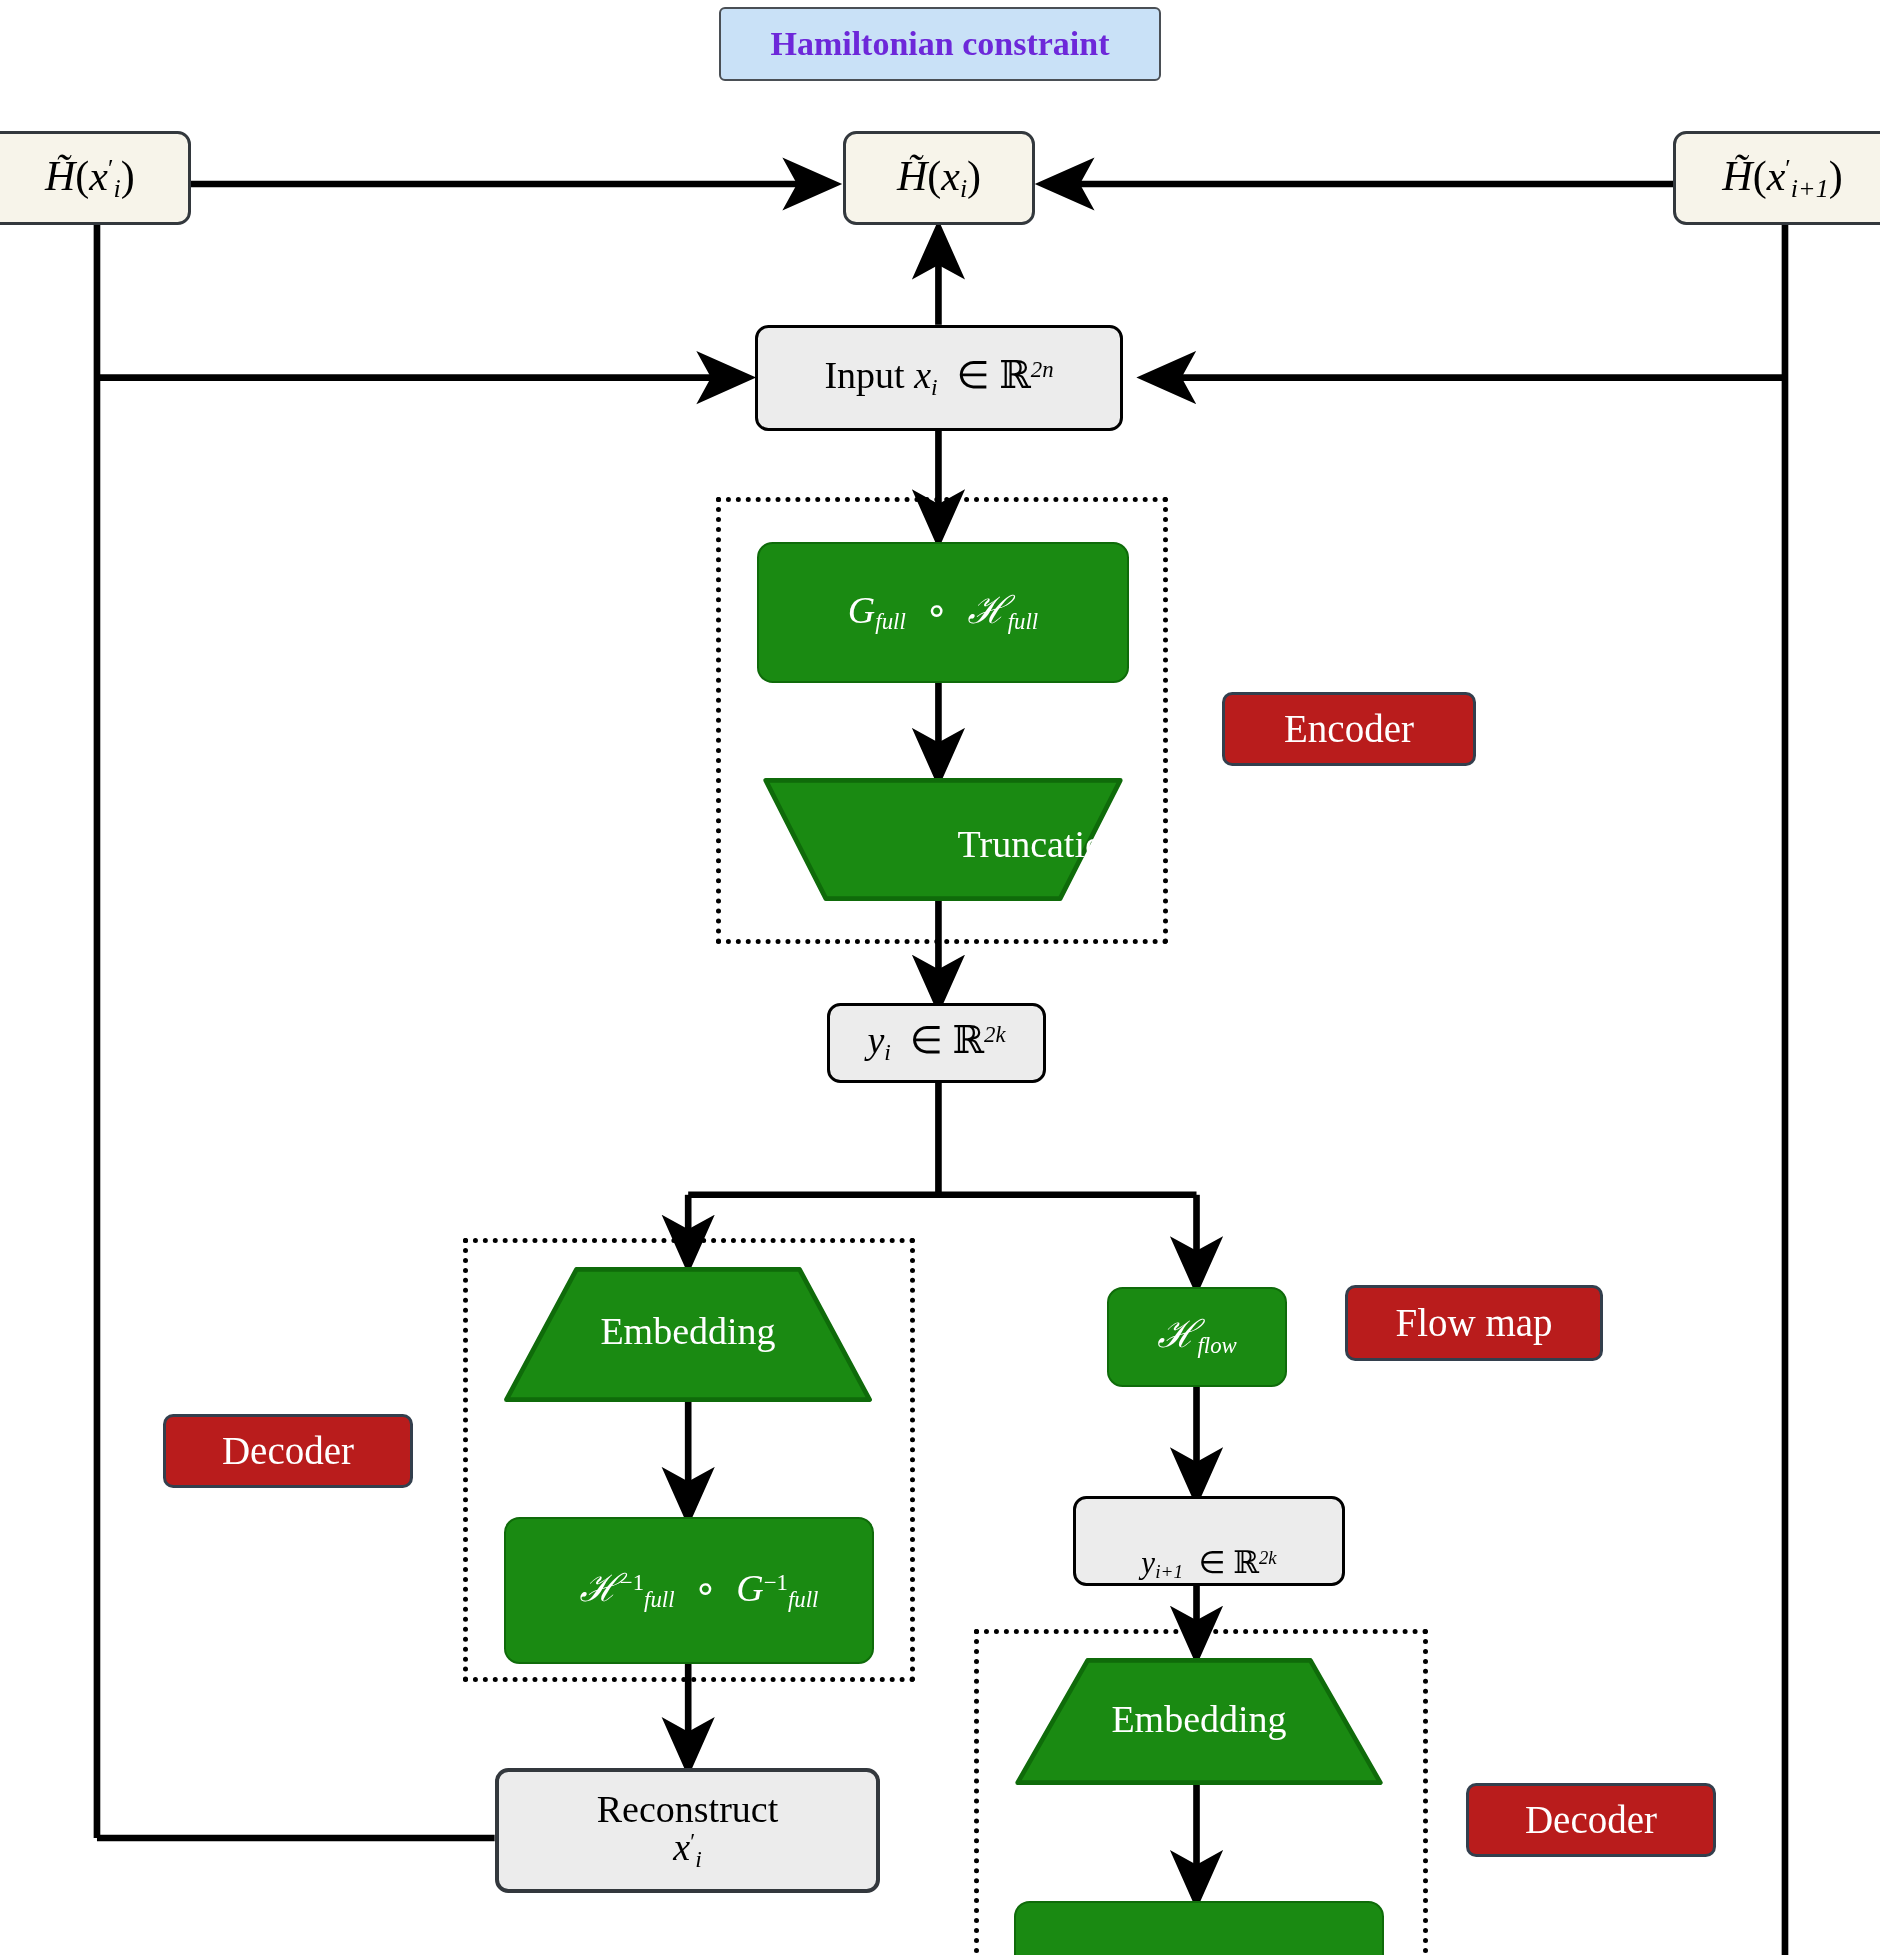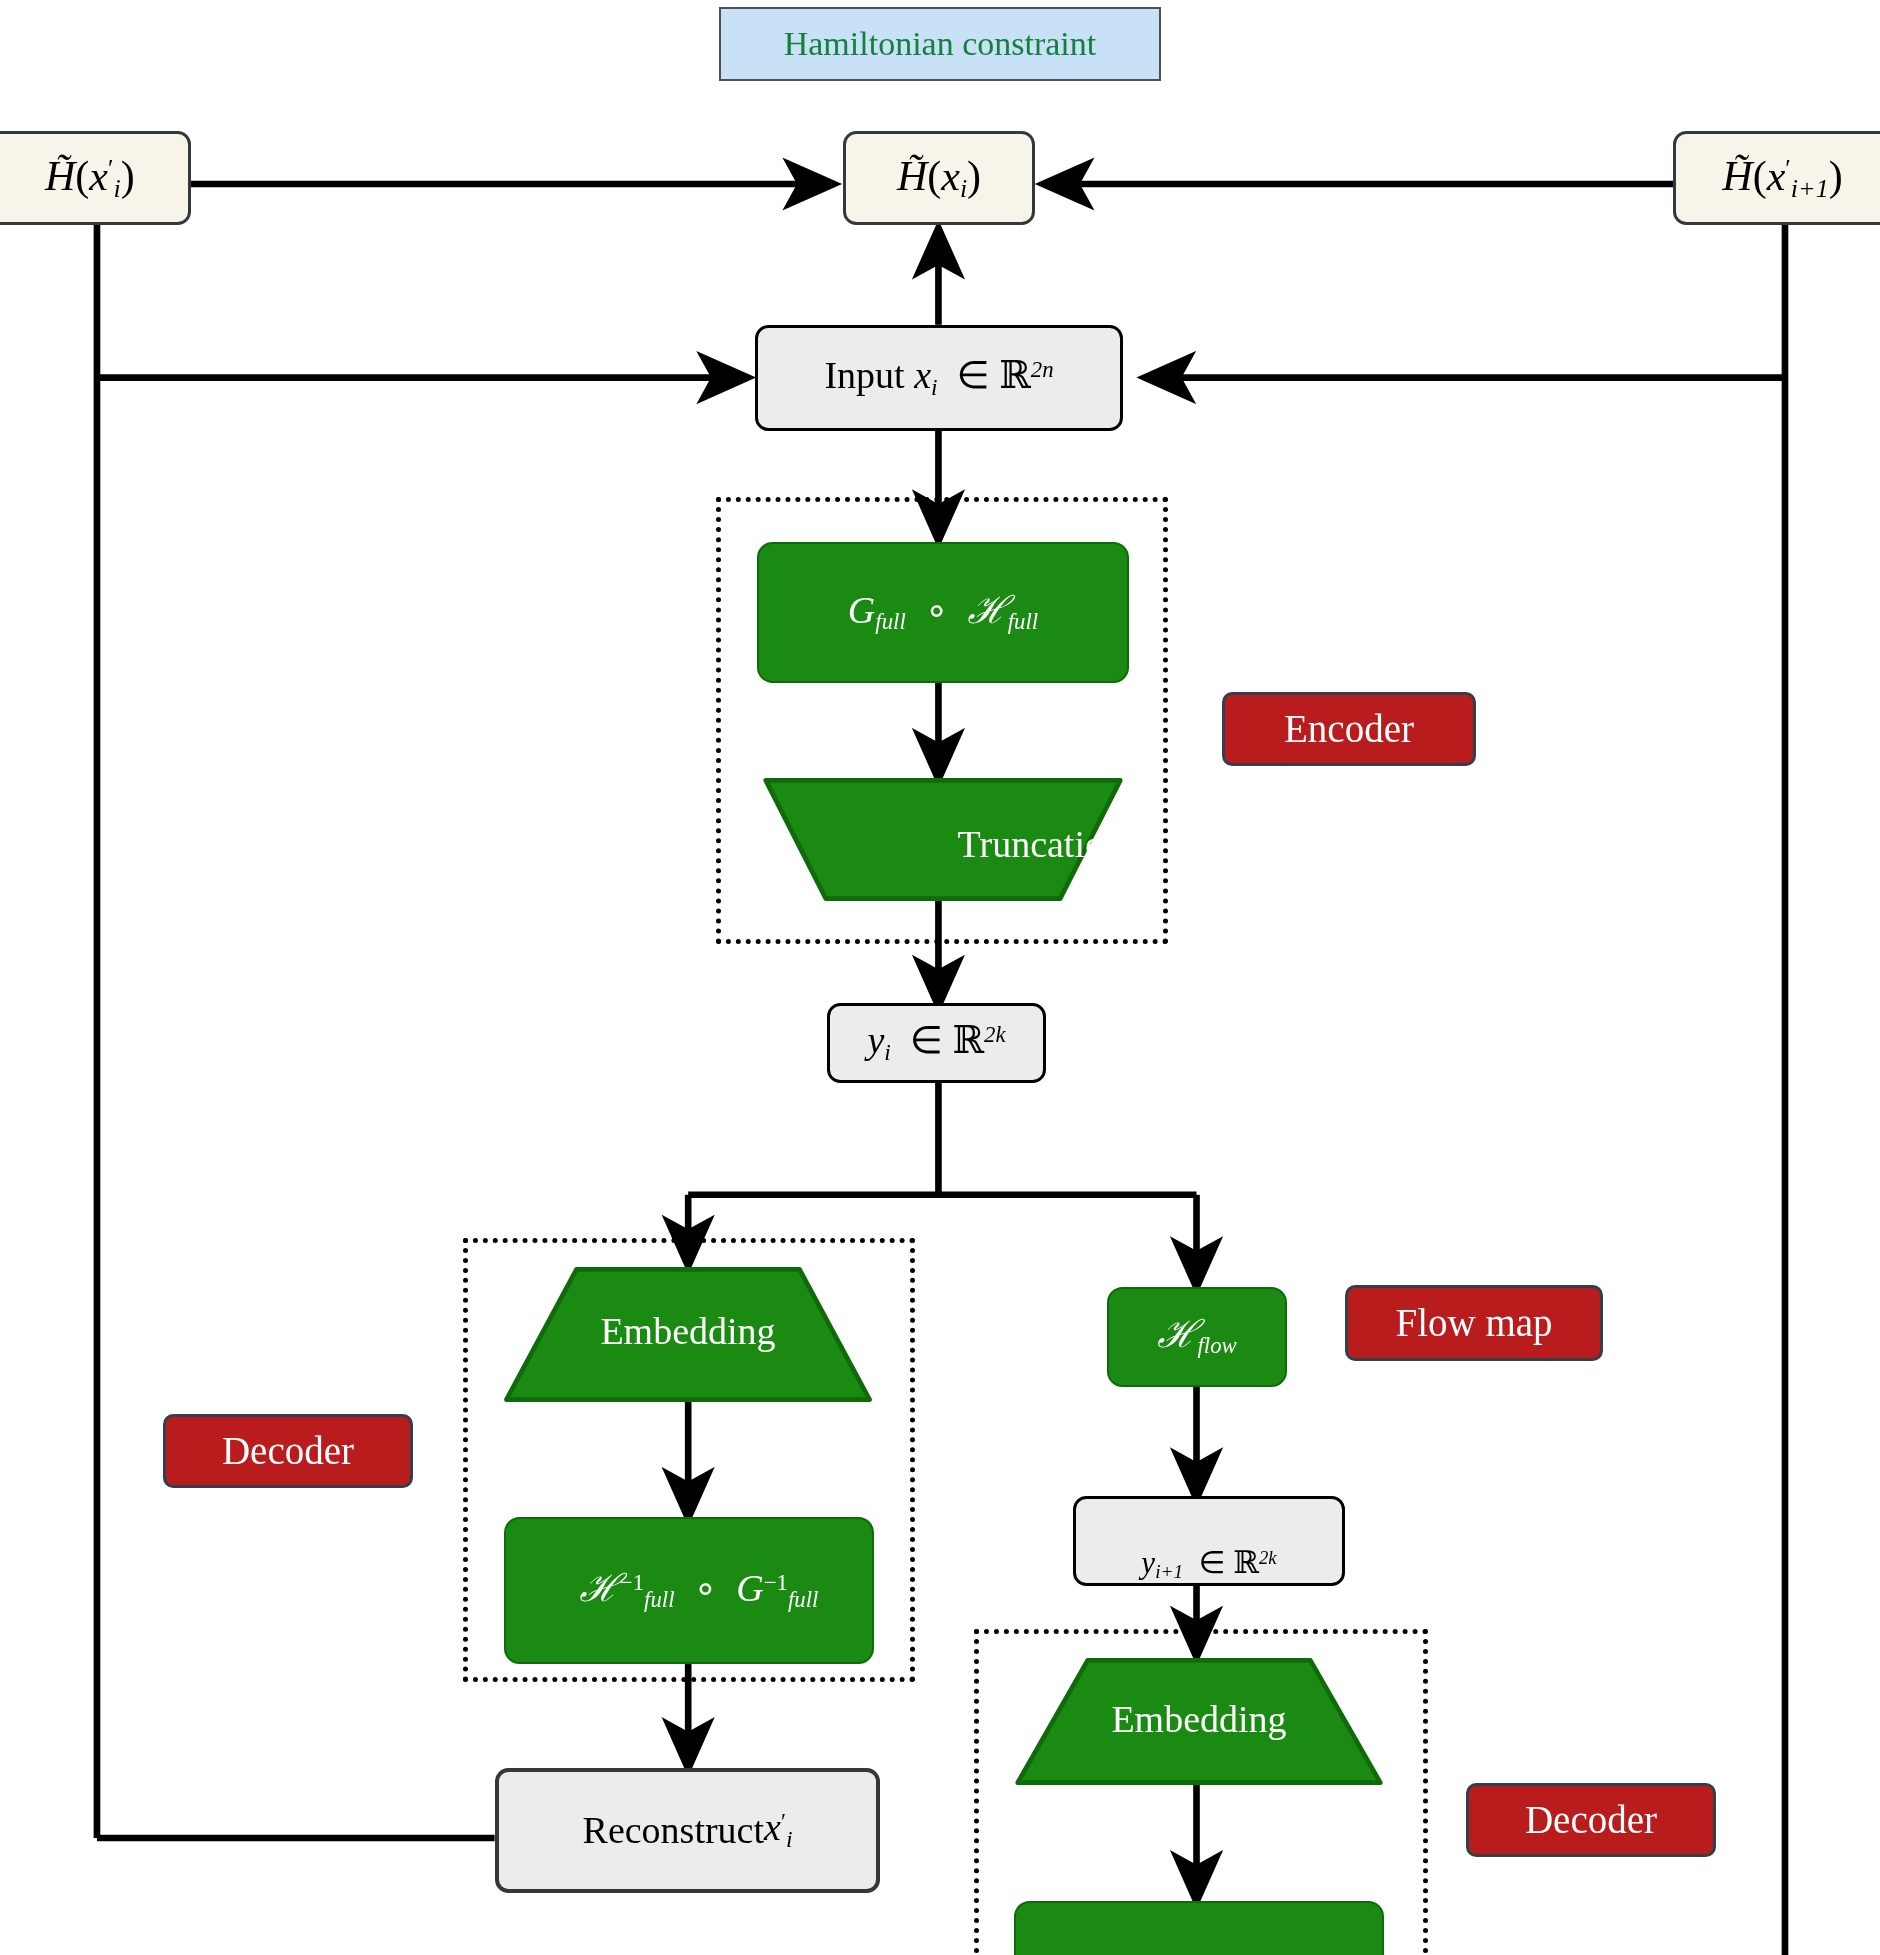--- a/index.html
+++ b/index.html
@@ -14,21 +14,21 @@
   .n-cream{background:#f7f4ea;border:3.5px solid #33383d;border-radius:13.3px;color:#000;}
   
   .n-grey{background:#ececec;border:3.5px solid #000;border-radius:13.3px;color:#000;}
   
   .n-grey2{background:#ececec;border:4.3px solid #33383d;border-radius:13.3px;color:#000;}
   
   .n-green{background:#1a8a12;border:2.7px solid #0f6b0a;border-radius:15.6px;color:#fff;}
   
   .n-label{background:#b91c1c;border:3.5px solid #333f4d;border-radius:10.2px;color:#fff;}
   
-  .n-blue{background:#c9e1f7;border:2.7px solid #4a4f55;border-radius:0;color:#15803d;}
+  .n-blue{background:#c9e1f7;border:2.7px solid #4a4f55;border-radius:6px;color:#6d28d9;font-weight:bold;}
 
   
   .grp{position:absolute;box-sizing:border-box;border:5.1px dotted #000;background:transparent;}
 
   
   .trap{position:absolute;}
   .trap svg{display:block;}
   .trap .tlabel{position:absolute;left:0;right:0;text-align:center;color:#fff;}
 
   .m{font-style:italic;}
@@ -201,21 +201,21 @@
       <span class="cal">ℋ</span><sup>−1</sup>
       &nbsp;<span>∘</span>&nbsp;
       <span class="m">G</span><sup>−1</sup>
     </span>
   </div>
 
   <div class="node n-label fs-lbl" style="left:1466px;top:1783px;width:250px;height:74px;">
     <span>Decoder</span>
   </div>
 
-  <div class="node n-grey2 fs-med" style="left:495px;top:1768px;width:385px;height:125px;">
+  <div class="node n-grey2 fs-med" style="left:495px;top:1768px;width:385px;height:125px;flex-direction:column;">
     <span>Reconstruct</span>
     <span style="margin-top:-2.3px;">
       <span class="m">x</span><sup>′</sup><sub>i</sub>
     </span>
   </div>
 
 </div>
 
 
 </body></html>

